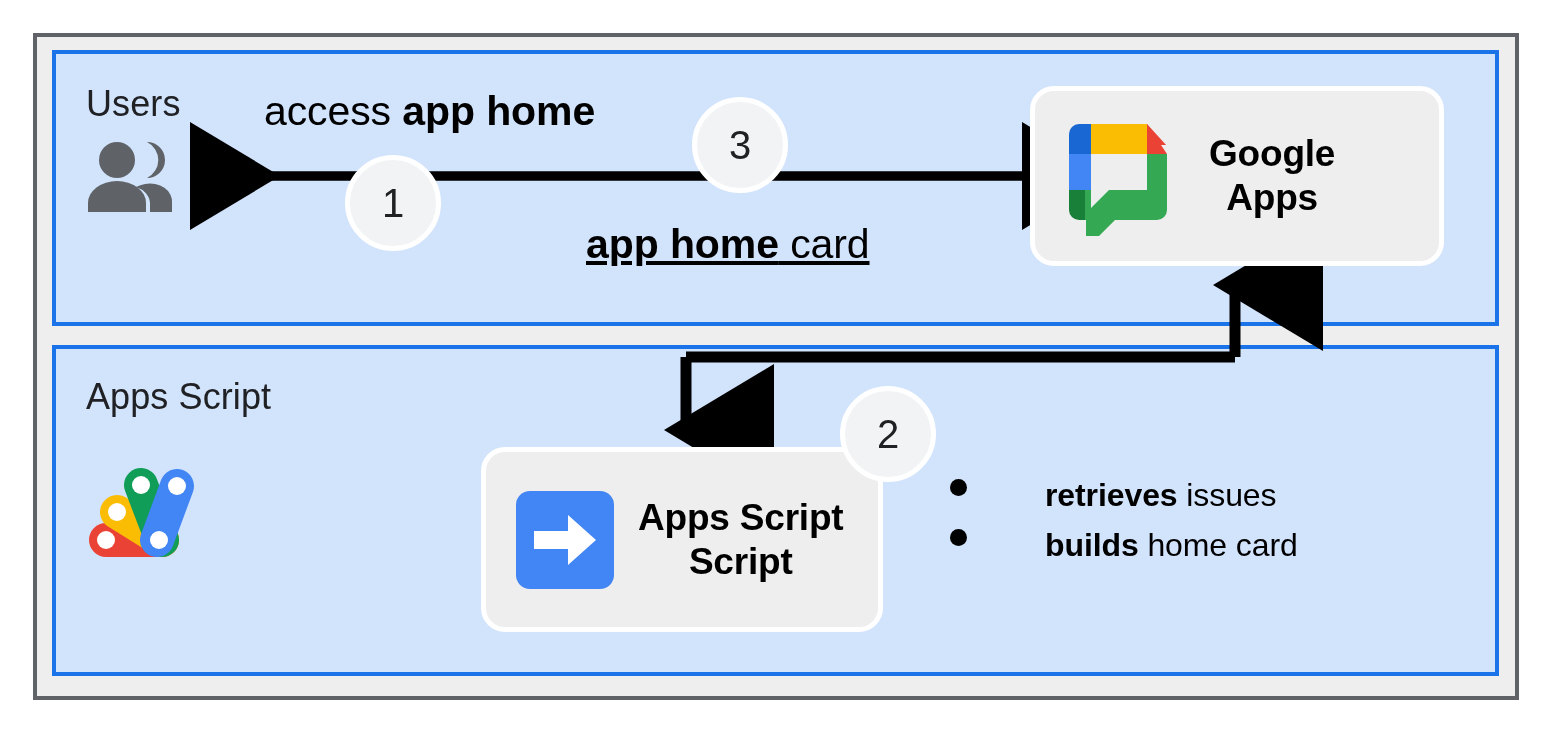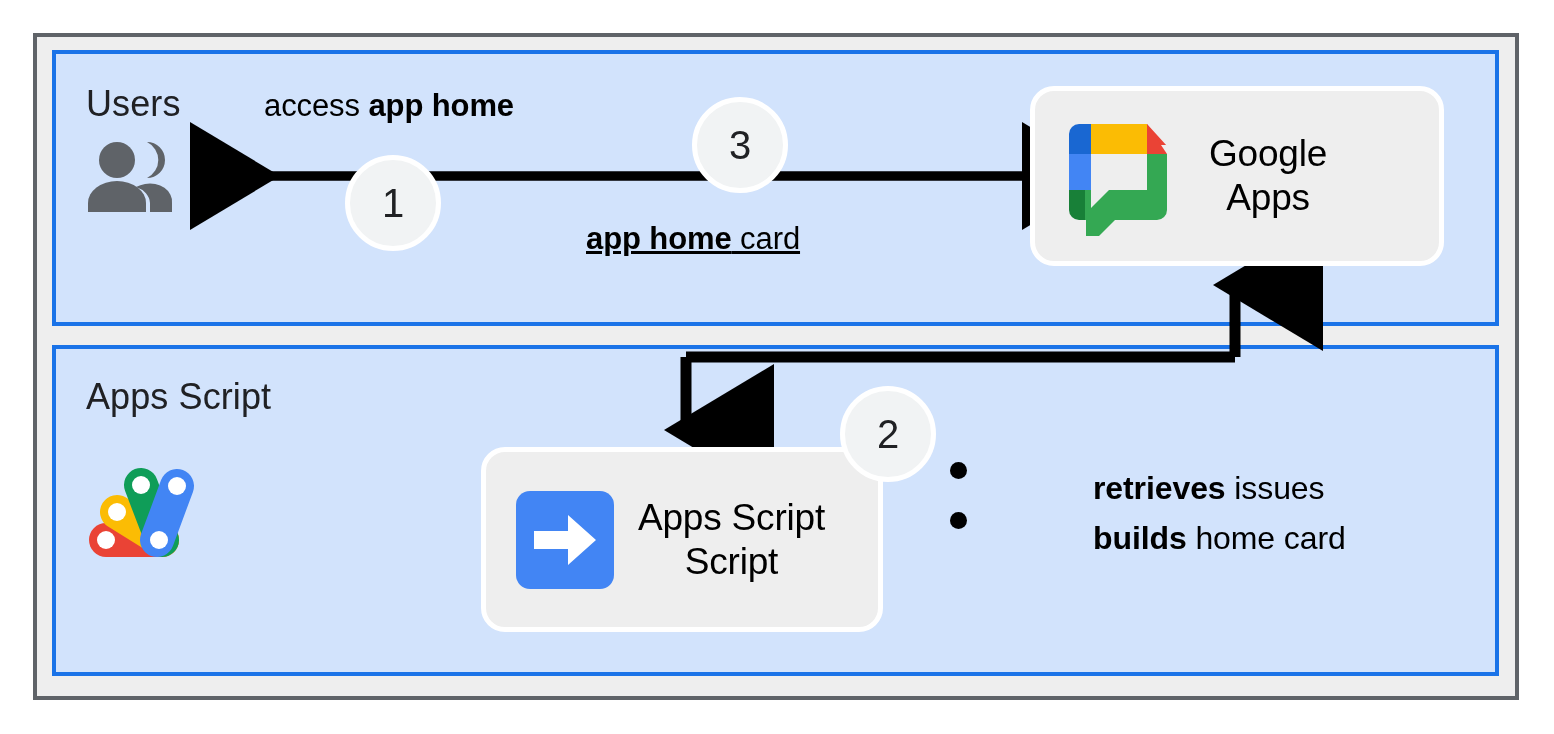--- a/index.html
+++ b/index.html
@@ -82,21 +82,21 @@
   }
   .node-project {
     left: 481px;
     top: 447px;
     width: 402px;
     height: 185px;
     padding-left: 30px;
   }
   .node-title {
     font-size: 37px;
-    font-weight: 400;
+    font-weight: 700;
     color: #000000;
     line-height: 1.18;
     text-align: center;
     letter-spacing: -0.2px;
   }
   .node-chat .node-title { margin-left: 32px; }
   .node-project .node-title { margin-left: 24px; }
 
   
   .step-circle {
@@ -109,40 +109,39 @@
     align-items: center;
     justify-content: center;
     font-size: 40px;
     color: #202124;
     font-weight: 400;
   }
 
   
   .edge-label {
     position: absolute;
-    font-size: 31px;
+    font-size: 41px;
     color: #000000;
     white-space: nowrap;
     letter-spacing: -0.1px;
   }
   .edge-label b { font-weight: 700; }
   .label-access { left: 264px; top: 88px; }
   .label-card   { left: 586px; top: 221px; text-decoration: underline; }
 
   
   .bullet-list {
     position: absolute;
     left: 950px;
     top: 470px;
   }
   .bullet-row {
     display: flex;
-    align-items: flex-start;
+    align-items: center;
     height: 50px;
-    gap: 48px;
   }
   .bullet-dot {
     width: 17px;
     height: 17px;
     border-radius: 50%;
     background: #000000;
     margin-right: 78px;
     flex: 0 0 auto;
     position: relative;
     top: -8px;

